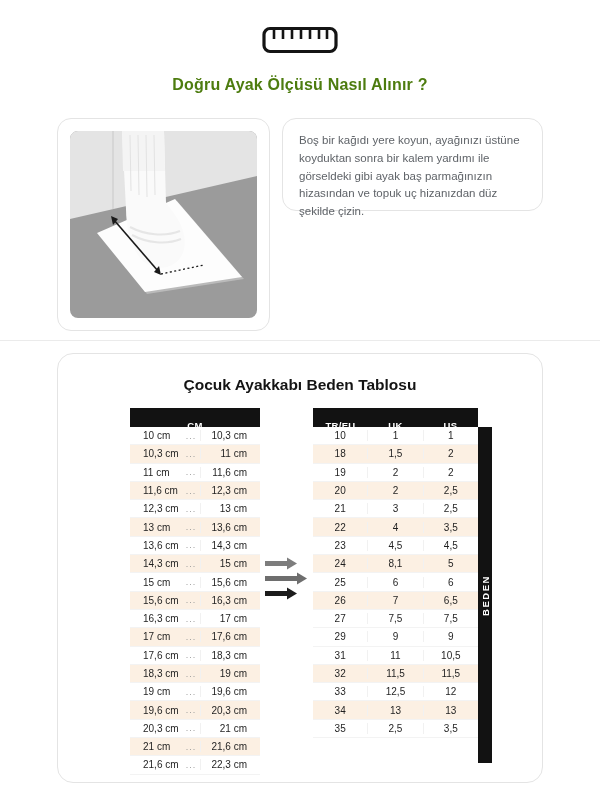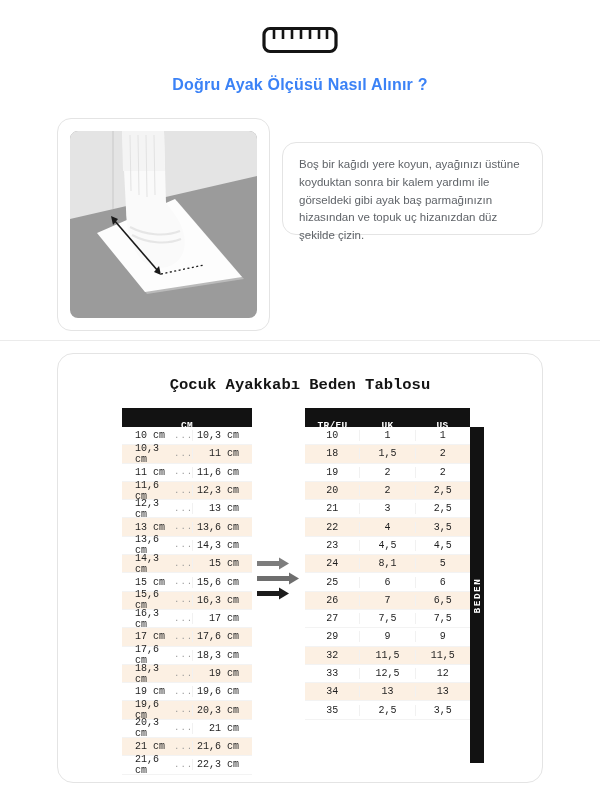--- a/index.html
+++ b/index.html
@@ -2,35 +2,35 @@
 <html><head>
 <meta charset="utf-8">
 <style>
   html,body{margin:0;padding:0;background:#fff;}
   body{width:600px;height:800px;font-family:"Liberation Sans",sans-serif;overflow:hidden;}
   .page{position:relative;width:600px;height:800px;background:#fff;}
 
   
   .top{text-align:center;padding-top:26px;}
   .ruler-svg{width:76px;height:28px;display:inline-block;}
-  .main-title{font-size:16px;font-weight:bold;color:#3b82f6;margin:18px 0 0;letter-spacing:.2px;}
+  .main-title{font-size:16px;font-weight:bold;color:#4d7c0f;margin:18px 0 0;letter-spacing:.2px;}
 
   
   .info{display:flex;gap:12px;margin:24px 57px 0;}
   .photo-card{width:213px;height:213px;box-sizing:border-box;border:1px solid #e4e4e4;border-radius:14px;padding:12px;flex:0 0 auto;}
   .photo-card svg{width:187px;height:187px;border-radius:8px;display:block;}
-  .text-col{flex:1;display:flex;flex-direction:row;gap:12px;margin-top:24px;}
+  .text-col{flex:1;display:flex;flex-direction:row;gap:12px;}
   .text-card{box-sizing:border-box;border:1px solid #e4e4e4;border-radius:14px;padding:13px 16px;color:#5f6368;font-size:11.5px;line-height:1.55;}
   .text-card.first{height:93px;}
   .text-card.second{height:110px;display:flex;align-items:center;}
 
   .divider{border:none;border-top:1px solid #ebebeb;margin:9px 0 0;}
 
   
-  .size-card{box-sizing:border-box;margin:12px 57px 0;border:1px solid #e4e4e4;border-radius:16px;height:430px;padding:22px 4px 0;font-family:Liberation Mono, monospace;}
+  .size-card{box-sizing:border-box;margin:12px 57px 0;border:1px solid #e4e4e4;border-radius:16px;height:430px;padding:22px 12px 0;}
   .size-title{text-align:center;font-size:15.5px;font-weight:bold;color:#141414;margin:0 0 14px;}
   .tables{display:flex;align-items:flex-start;padding-left:60px;}
 
   .thead{background:#121212;color:#fff;font-size:9.5px;font-weight:bold;height:19px;display:flex;align-items:center;letter-spacing:.3px;}
   .thead .hc{flex:1;text-align:center;margin-top:16px;}
   .trow{display:flex;align-items:center;height:17.3px;font-size:10px;color:#1f1f1f;border-bottom:1px solid #f3f3f3;background:#fff;}
   .trow.alt{background:#fcf0e3;}
 
   .cm-table{width:130px;flex:0 0 auto;}
   .cm-from{width:52px;padding-left:13px;box-sizing:border-box;}
@@ -291,20 +291,25 @@
             <div class="trow">
               <span>27</span>
               <span>7,5</span>
               <span>7,5</span>
             </div>
             <div class="trow">
               <span>29</span>
               <span>9</span>
               <span>9</span>
             </div>
+            <div class="trow">
+              <span>31</span>
+              <span>11</span>
+              <span>10,5</span>
+            </div>
             <div class="trow alt">
               <span>32</span>
               <span>11,5</span>
               <span>11,5</span>
             </div>
             <div class="trow">
               <span>33</span>
               <span>12,5</span>
               <span>12</span>
             </div>

